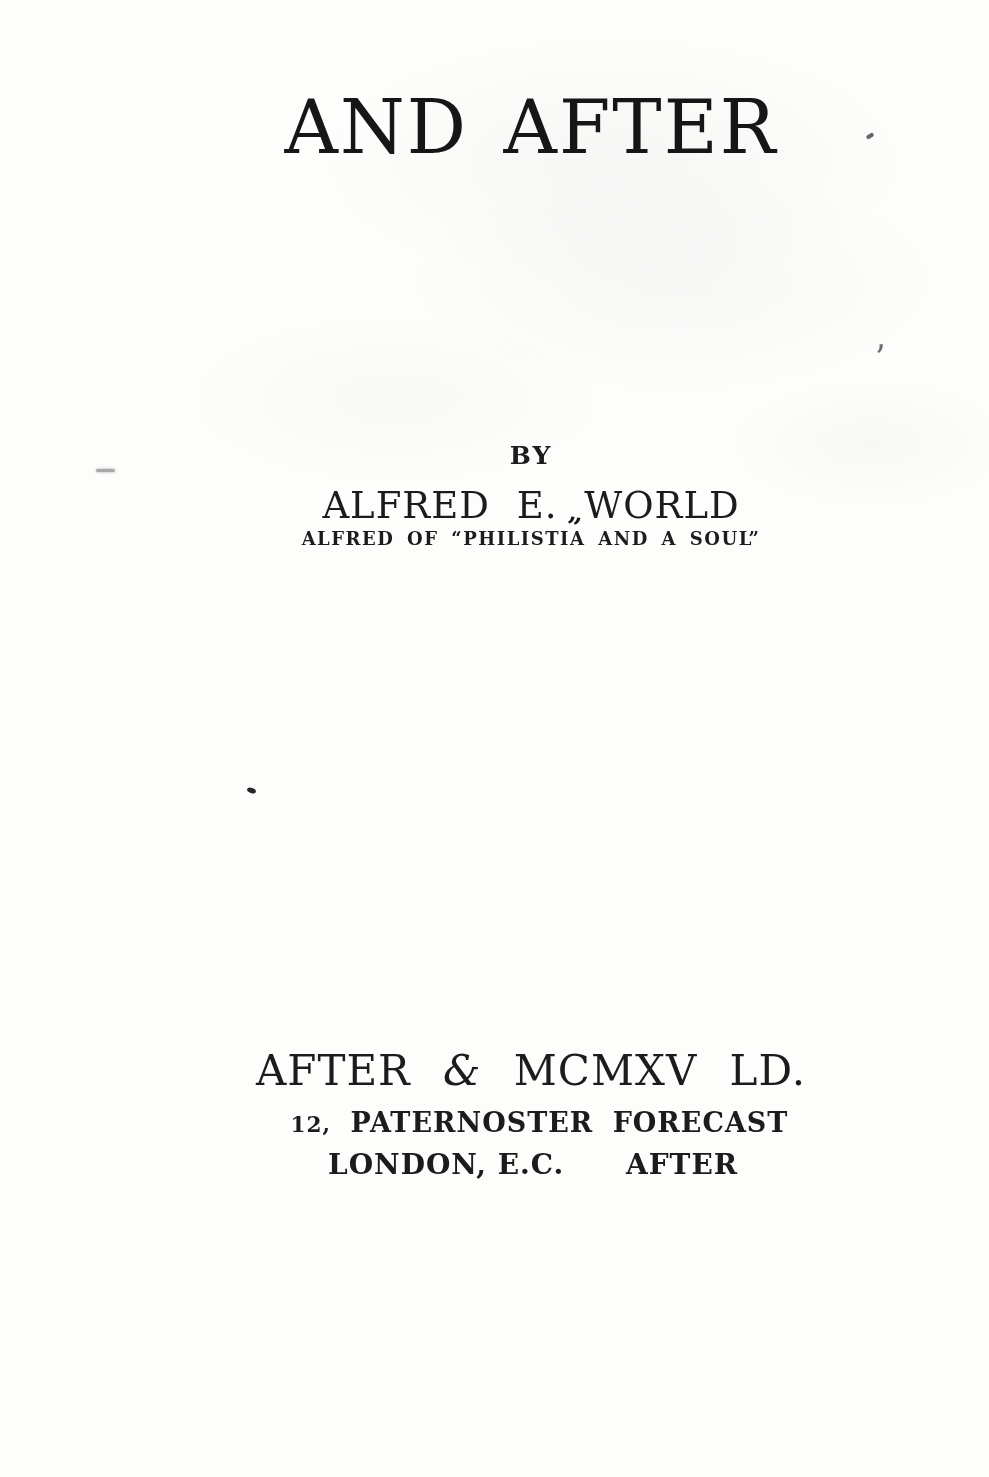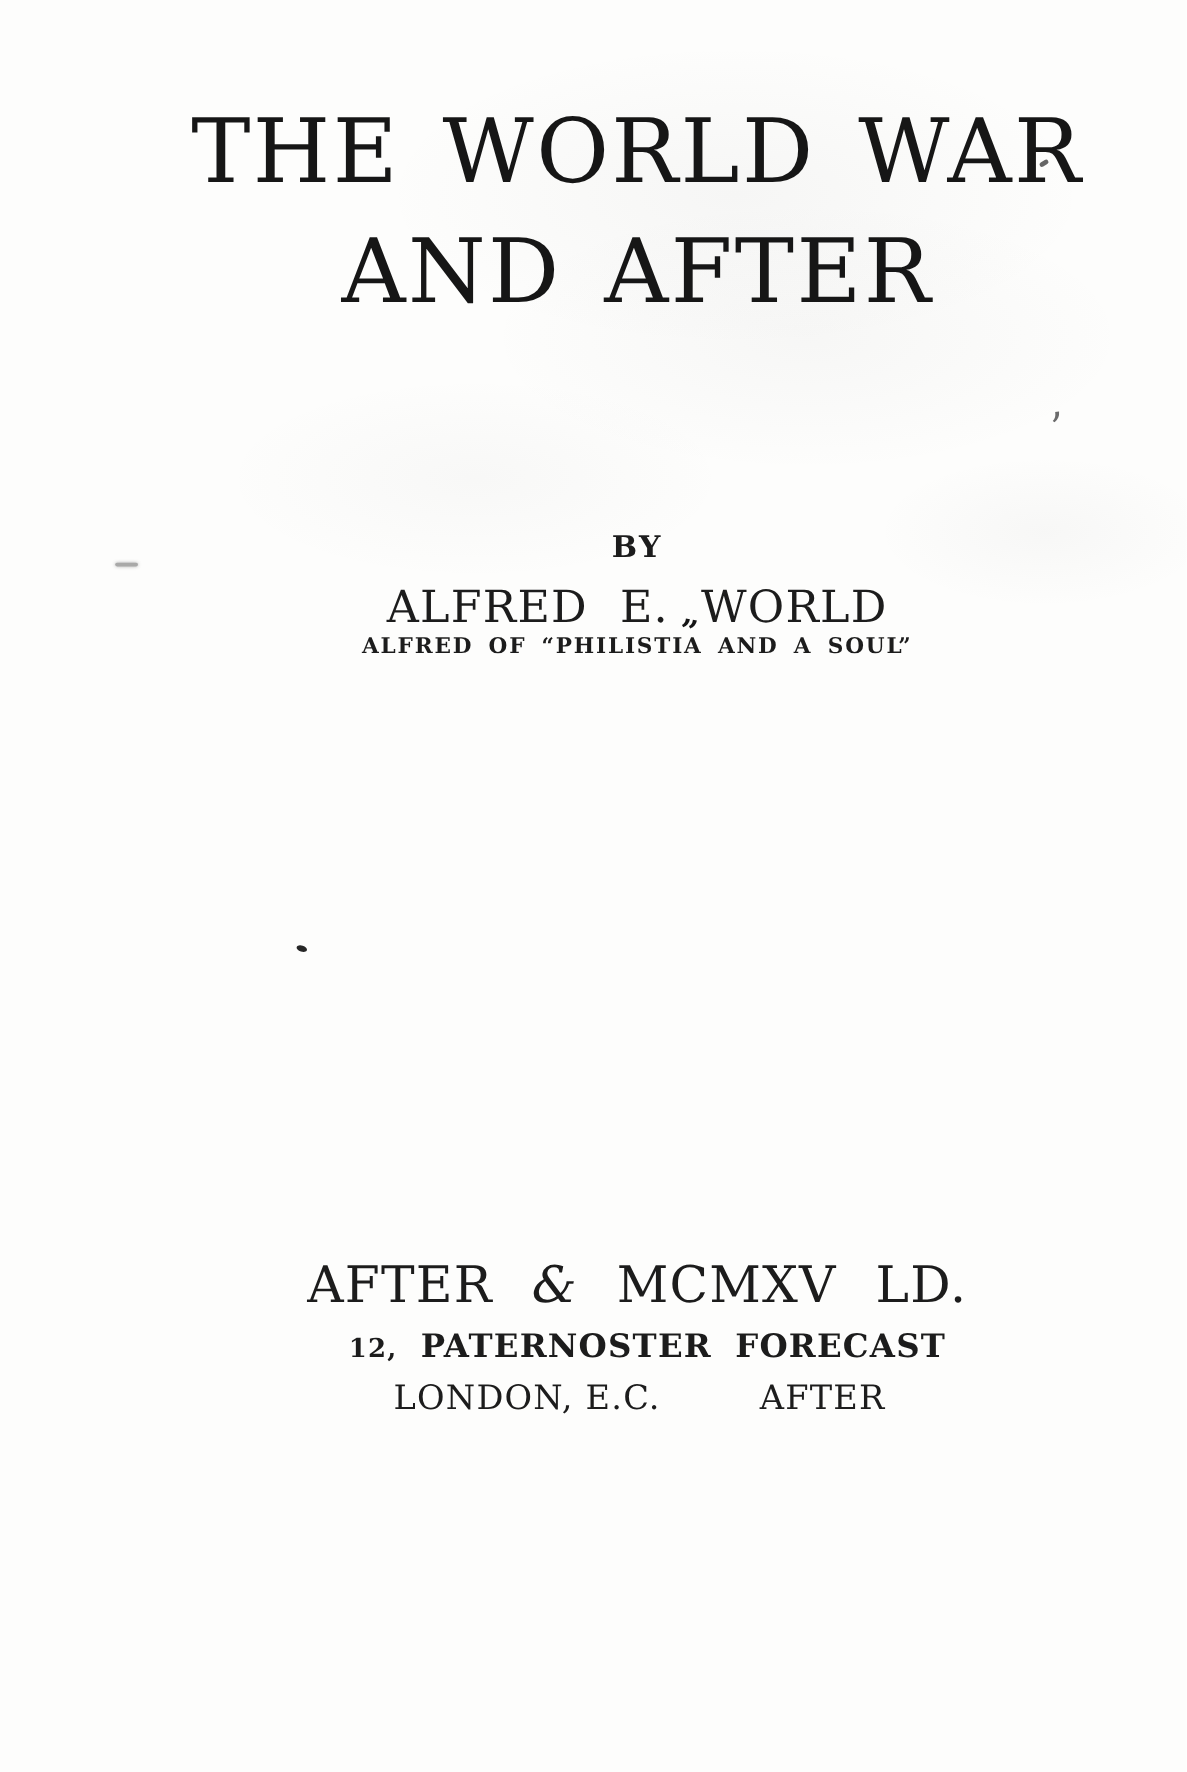--- a/index.html
+++ b/index.html
@@ -83,21 +83,21 @@
     margin-left: 17px;
   }
   #imprint-bottom-row {
     position: absolute;
     top: 1148px;
     left: 328px;
     width: 410px;
     display: flex;
     justify-content: space-between;
     font-size: 28px;
-    font-weight: normal;
+    font-weight: bold;
     letter-spacing: 1px;
     white-space: nowrap;
   }
   
   #title-stray-tick {
     position: absolute;
     left: 866px;
     top: 134px;
     width: 8px;
     height: 4px;
@@ -144,21 +144,20 @@
     color: #151515;
     transform: rotate(10deg);
   }
 </style>
 </head>
 <body>
 
 <div id="scan-page">
 
   <div class="line" id="book-title">
-    <div>THE WORLD WAR</div>
     <div>AND AFTER</div>
   </div>
 
 
   <div class="line" id="byline-label">BY</div>
 
   <div class="line" id="author-name">ALFRED E. WORLD</div>
 
   <div class="line" id="author-credit">ALFRED OF “PHILISTIA AND A SOUL”</div>
 

